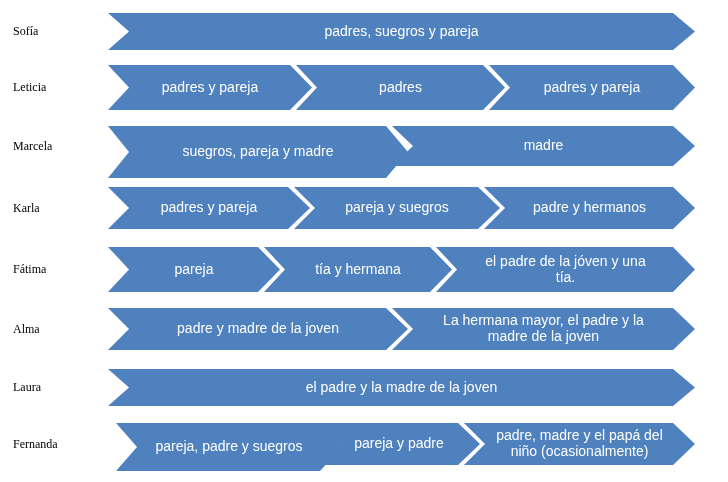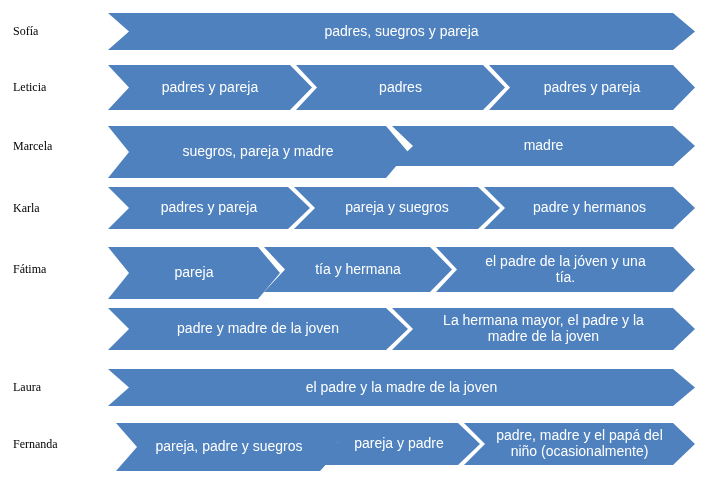--- a/index.html
+++ b/index.html
@@ -80,30 +80,31 @@
     <div class="chevron" style="left: 108px; top: 187px; width: 202px; height: 42px;">
       <span class="chevron-label">padres y pareja</span>
     </div>
     <div class="chevron" style="left: 294px; top: 187px; width: 206px; height: 42px;">
       <span class="chevron-label">pareja y suegros</span>
     </div>
     <div class="chevron" style="left: 484px; top: 187px; width: 211px; height: 42px;">
       <span class="chevron-label">padre y hermanos</span>
     </div>
     <div class="row-label" style="top: 247px; height: 45px;">Fátima</div>
-    <div class="chevron" style="left: 108px; top: 247px; width: 172px; height: 52px;">
+    <div class="chevron" style="left: 108px; top: 247px; width: 172px; height: 45px;">
       <span class="chevron-label">pareja</span>
     </div>
     <div class="chevron" style="left: 264px; top: 247px; width: 188px; height: 45px;">
       <span class="chevron-label">tía y hermana</span>
     </div>
     <div class="chevron" style="left: 436px; top: 247px; width: 259px; height: 45px;">
       <span class="chevron-label">el padre de la jóven y una
 tía.</span>
     </div>
+    <div class="row-label" style="top: 308px; height: 42px;">Alma</div>
     <div class="chevron" style="left: 108px; top: 308px; width: 300px; height: 42px;">
       <span class="chevron-label">padre y madre de la joven</span>
     </div>
     <div class="chevron" style="left: 392px; top: 308px; width: 303px; height: 42px;">
       <span class="chevron-label">La hermana mayor, el padre y la
 madre de la joven</span>
     </div>
     <div class="row-label" style="top: 369px; height: 37px;">Laura</div>
     <div class="chevron" style="left: 108px; top: 369px; width: 587px; height: 37px;">
       <span class="chevron-label">el padre y la madre de la joven</span>

